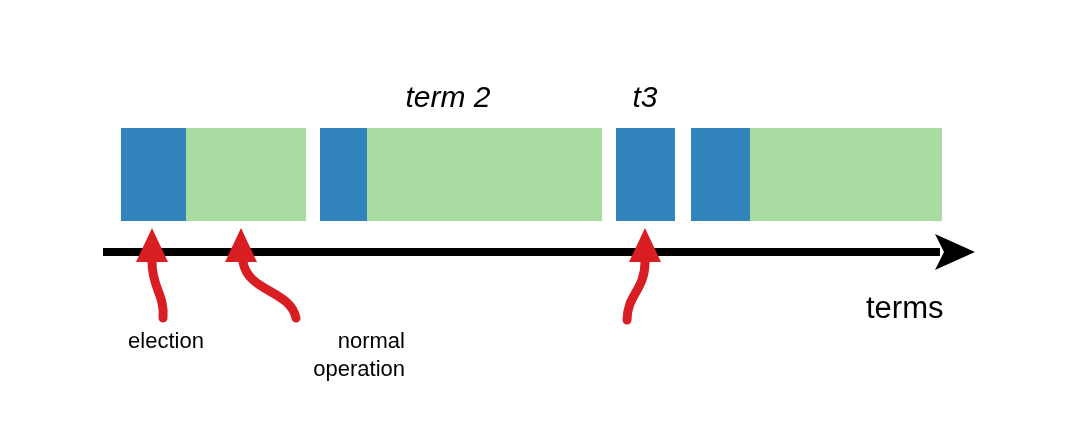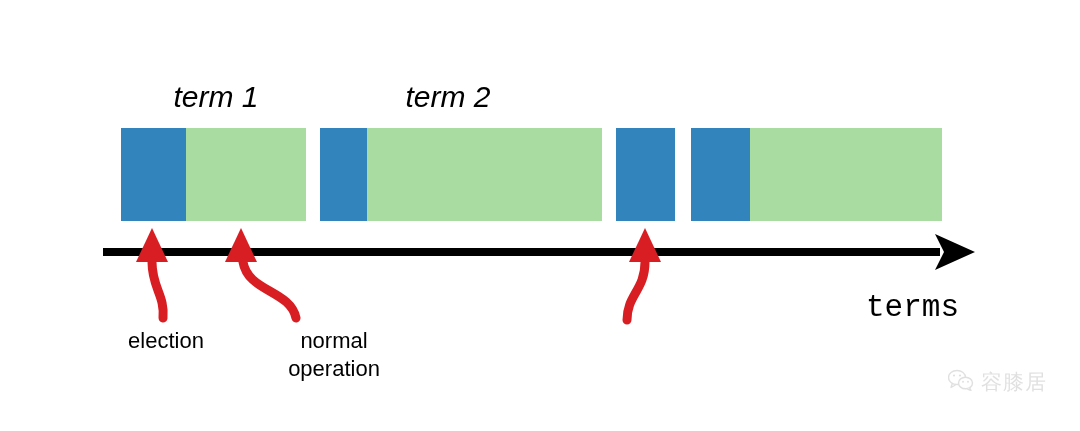--- a/index.html
+++ b/index.html
@@ -38,21 +38,20 @@
     color: #000000;
     text-align: center;
     line-height: 1.25;
     white-space: pre-line;
   }
   .axis-label {
     position: absolute;
     font-size: 31px;
     color: #000000;
     white-space: nowrap;
-    font-family: Liberation Mono, monospace;
   }
   svg.overlay {
     position: absolute;
     left: 0;
     top: 0;
     width: 1080px;
     height: 431px;
     pointer-events: none;
   }
   .watermark {
@@ -67,22 +66,22 @@
     color: #9a9a9a;
     letter-spacing: 1px;
     font-family: "DejaVu Sans", sans-serif;
   }
 </style>
 </head>
 <body>
 
 <div id="canvas">
 
-  <div class="term-label" style="left:136px; top:82px; width:160px;">term 1</div>
   <div class="term-label" style="left:368px; top:82px; width:160px;">term 2</div>
+  <div class="term-label" style="left:585px; top:82px; width:120px;">t3</div>
 
   <div class="bar bar-blue" style="left:121px; width:65px;"></div>
   <div class="bar bar-green" style="left:186px; width:120px;"></div>
 
   <div class="bar bar-blue" style="left:320px; width:47px;"></div>
   <div class="bar bar-green" style="left:367px; width:235px;"></div>
 
   <div class="bar bar-blue" style="left:616px; width:59px;"></div>
 
   <div class="bar bar-blue" style="left:691px; width:59px;"></div>
@@ -105,34 +104,19 @@
       <polygon points="241,228 257,262 225,262" fill="#d81e23"></polygon>
     </g>
 
     <g>
       <path d="M 627,320 C 627,295 645,290 645,262" stroke="#d81e23" stroke-width="9" fill="none" stroke-linecap="round"></path>
       <polygon points="645,228 661,262 629,262" fill="#d81e23"></polygon>
     </g>
   </svg>
 
   <div class="annot-label" style="left:66px; top:327px; width:200px;">election</div>
-  <div class="annot-label" style="left:244px; top:327px; width:180px;">normal
+  <div class="annot-label" style="left:225px; top:327px; width:180px;text-align:right;">normal
 operation</div>
 
   <div class="axis-label" style="left:866px; top:290px;">terms</div>
 
-  <div class="watermark" style="left:948px; top:368px;">
-    <span style="display:inline-block;">
-      <svg width="26" height="22" viewBox="0 0 26 22" fill="none">
-        <ellipse cx="9" cy="8.5" rx="8.5" ry="7" stroke="#9a9a9a" stroke-width="1.4" fill="none"></ellipse>
-        <path d="M 4.5 14 L 3 18.5 L 7.5 16" stroke="#9a9a9a" stroke-width="1.4" fill="none" stroke-linejoin="round"></path>
-        <circle cx="6" cy="6.5" r="1.1" fill="#9a9a9a"></circle>
-        <circle cx="12" cy="6.5" r="1.1" fill="#9a9a9a"></circle>
-        <ellipse cx="17.5" cy="14" rx="7" ry="5.8" stroke="#9a9a9a" stroke-width="1.4" fill="#ffffff"></ellipse>
-        <path d="M 21.5 18.5 L 23 21.5 L 19.5 20" stroke="#9a9a9a" stroke-width="1.4" fill="#ffffff" stroke-linejoin="round"></path>
-        <circle cx="15" cy="12.8" r="0.95" fill="#9a9a9a"></circle>
-        <circle cx="20" cy="12.8" r="0.95" fill="#9a9a9a"></circle>
-      </svg>
-    </span>
-    <span class="wm-text">容膝居</span>
-  </div>
 
 </div>
 
 </body></html>

